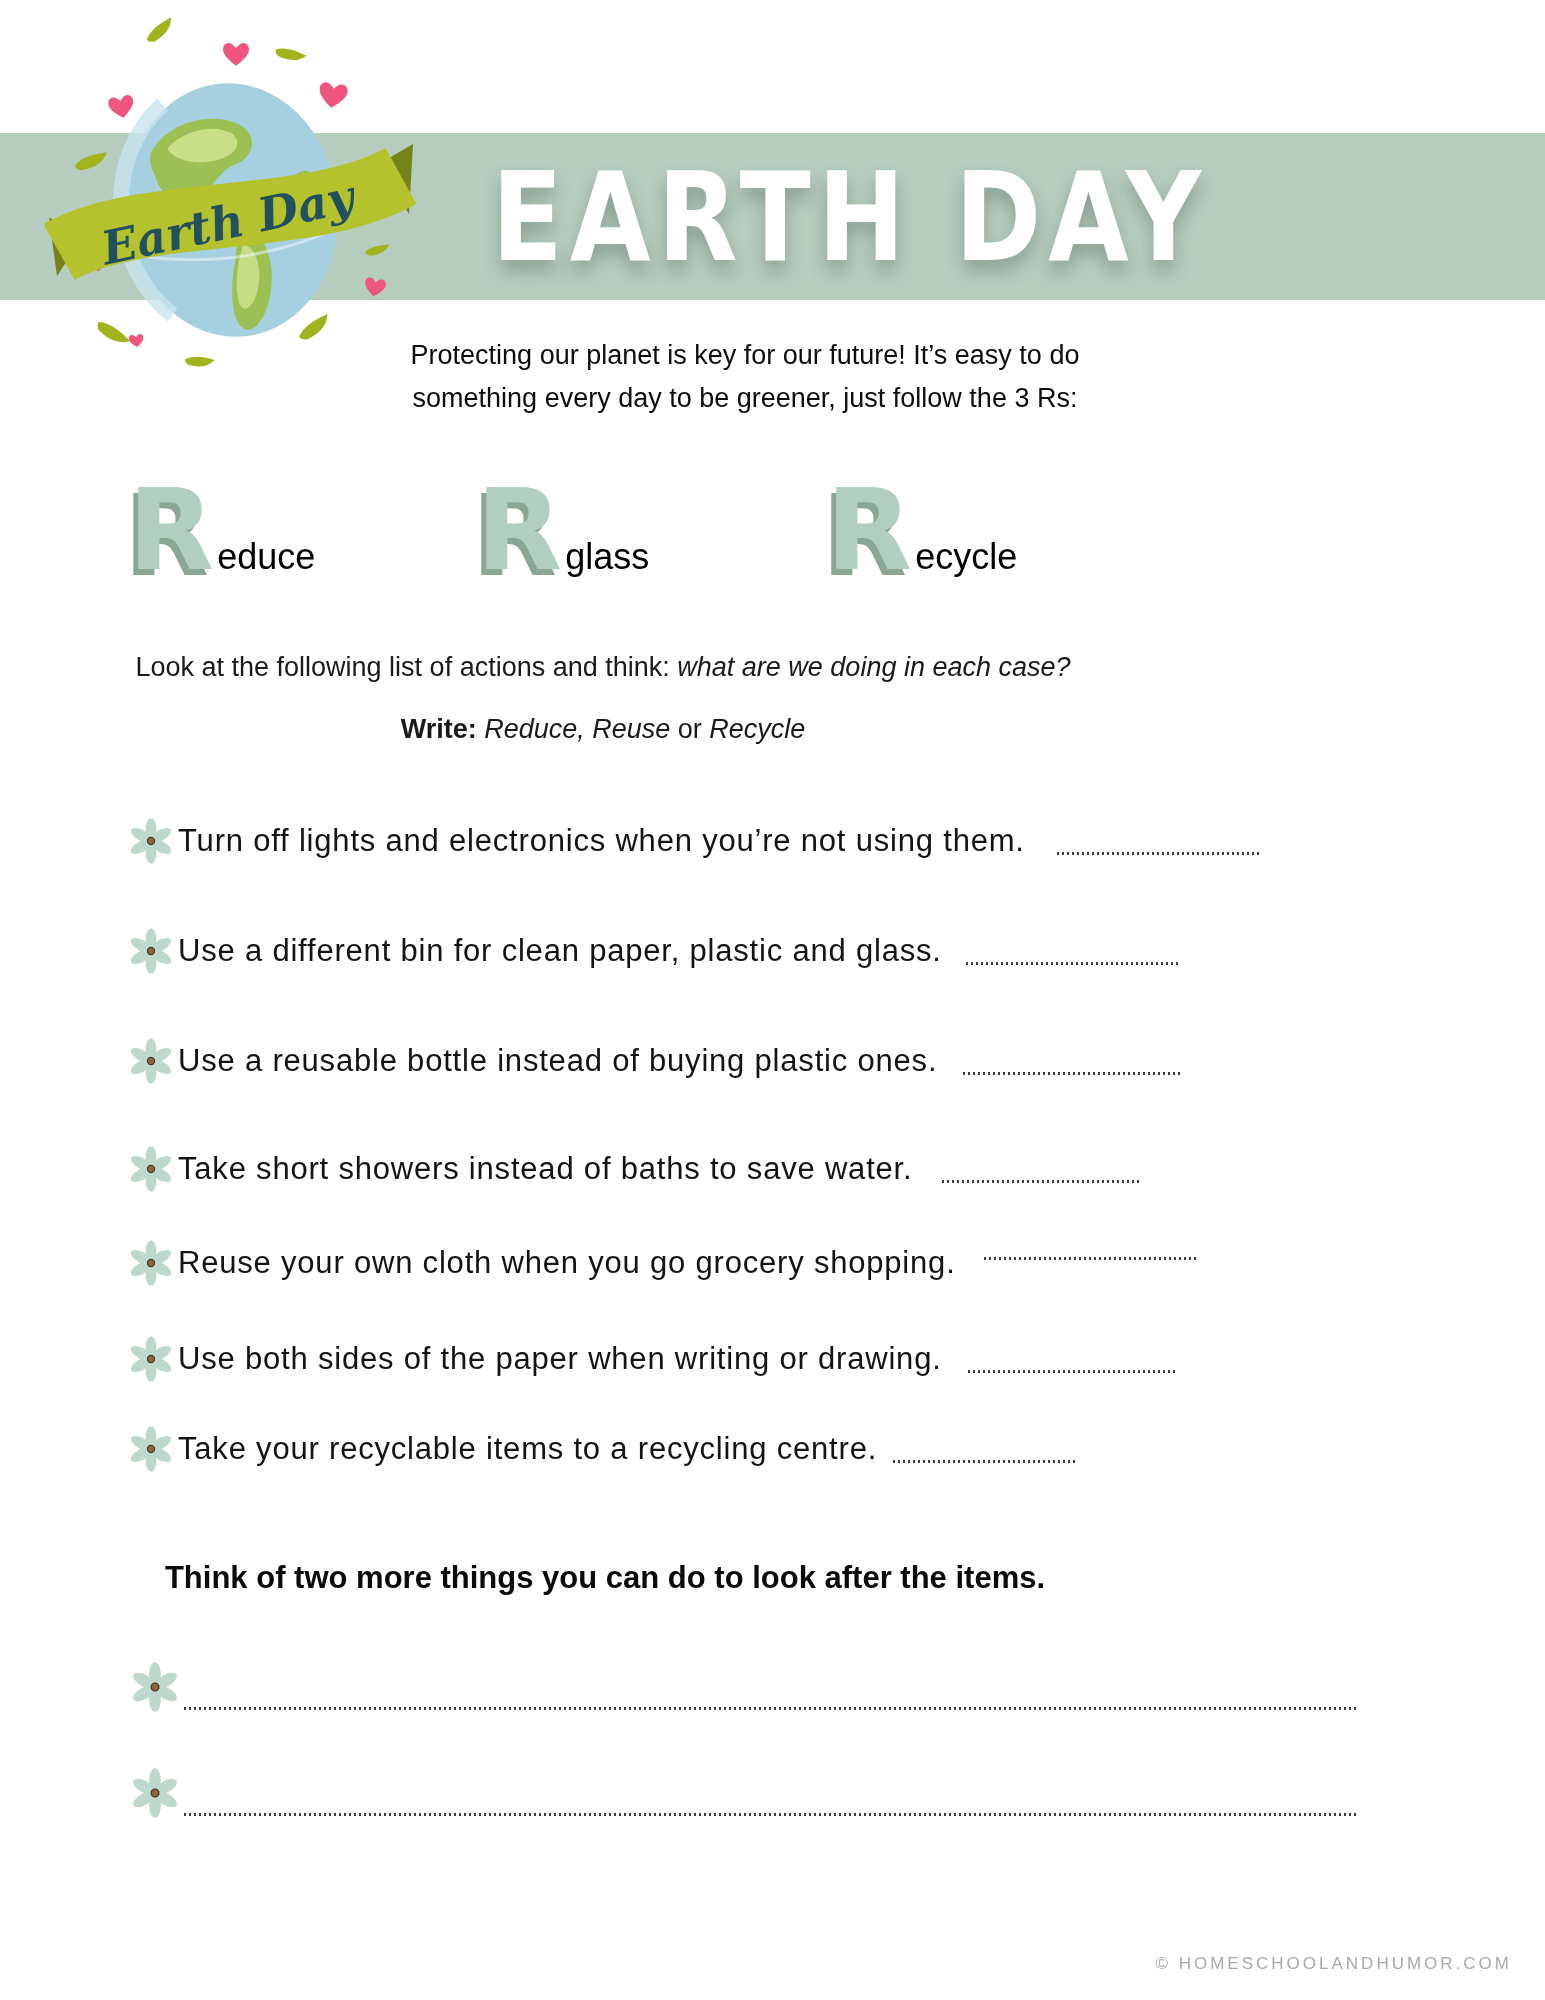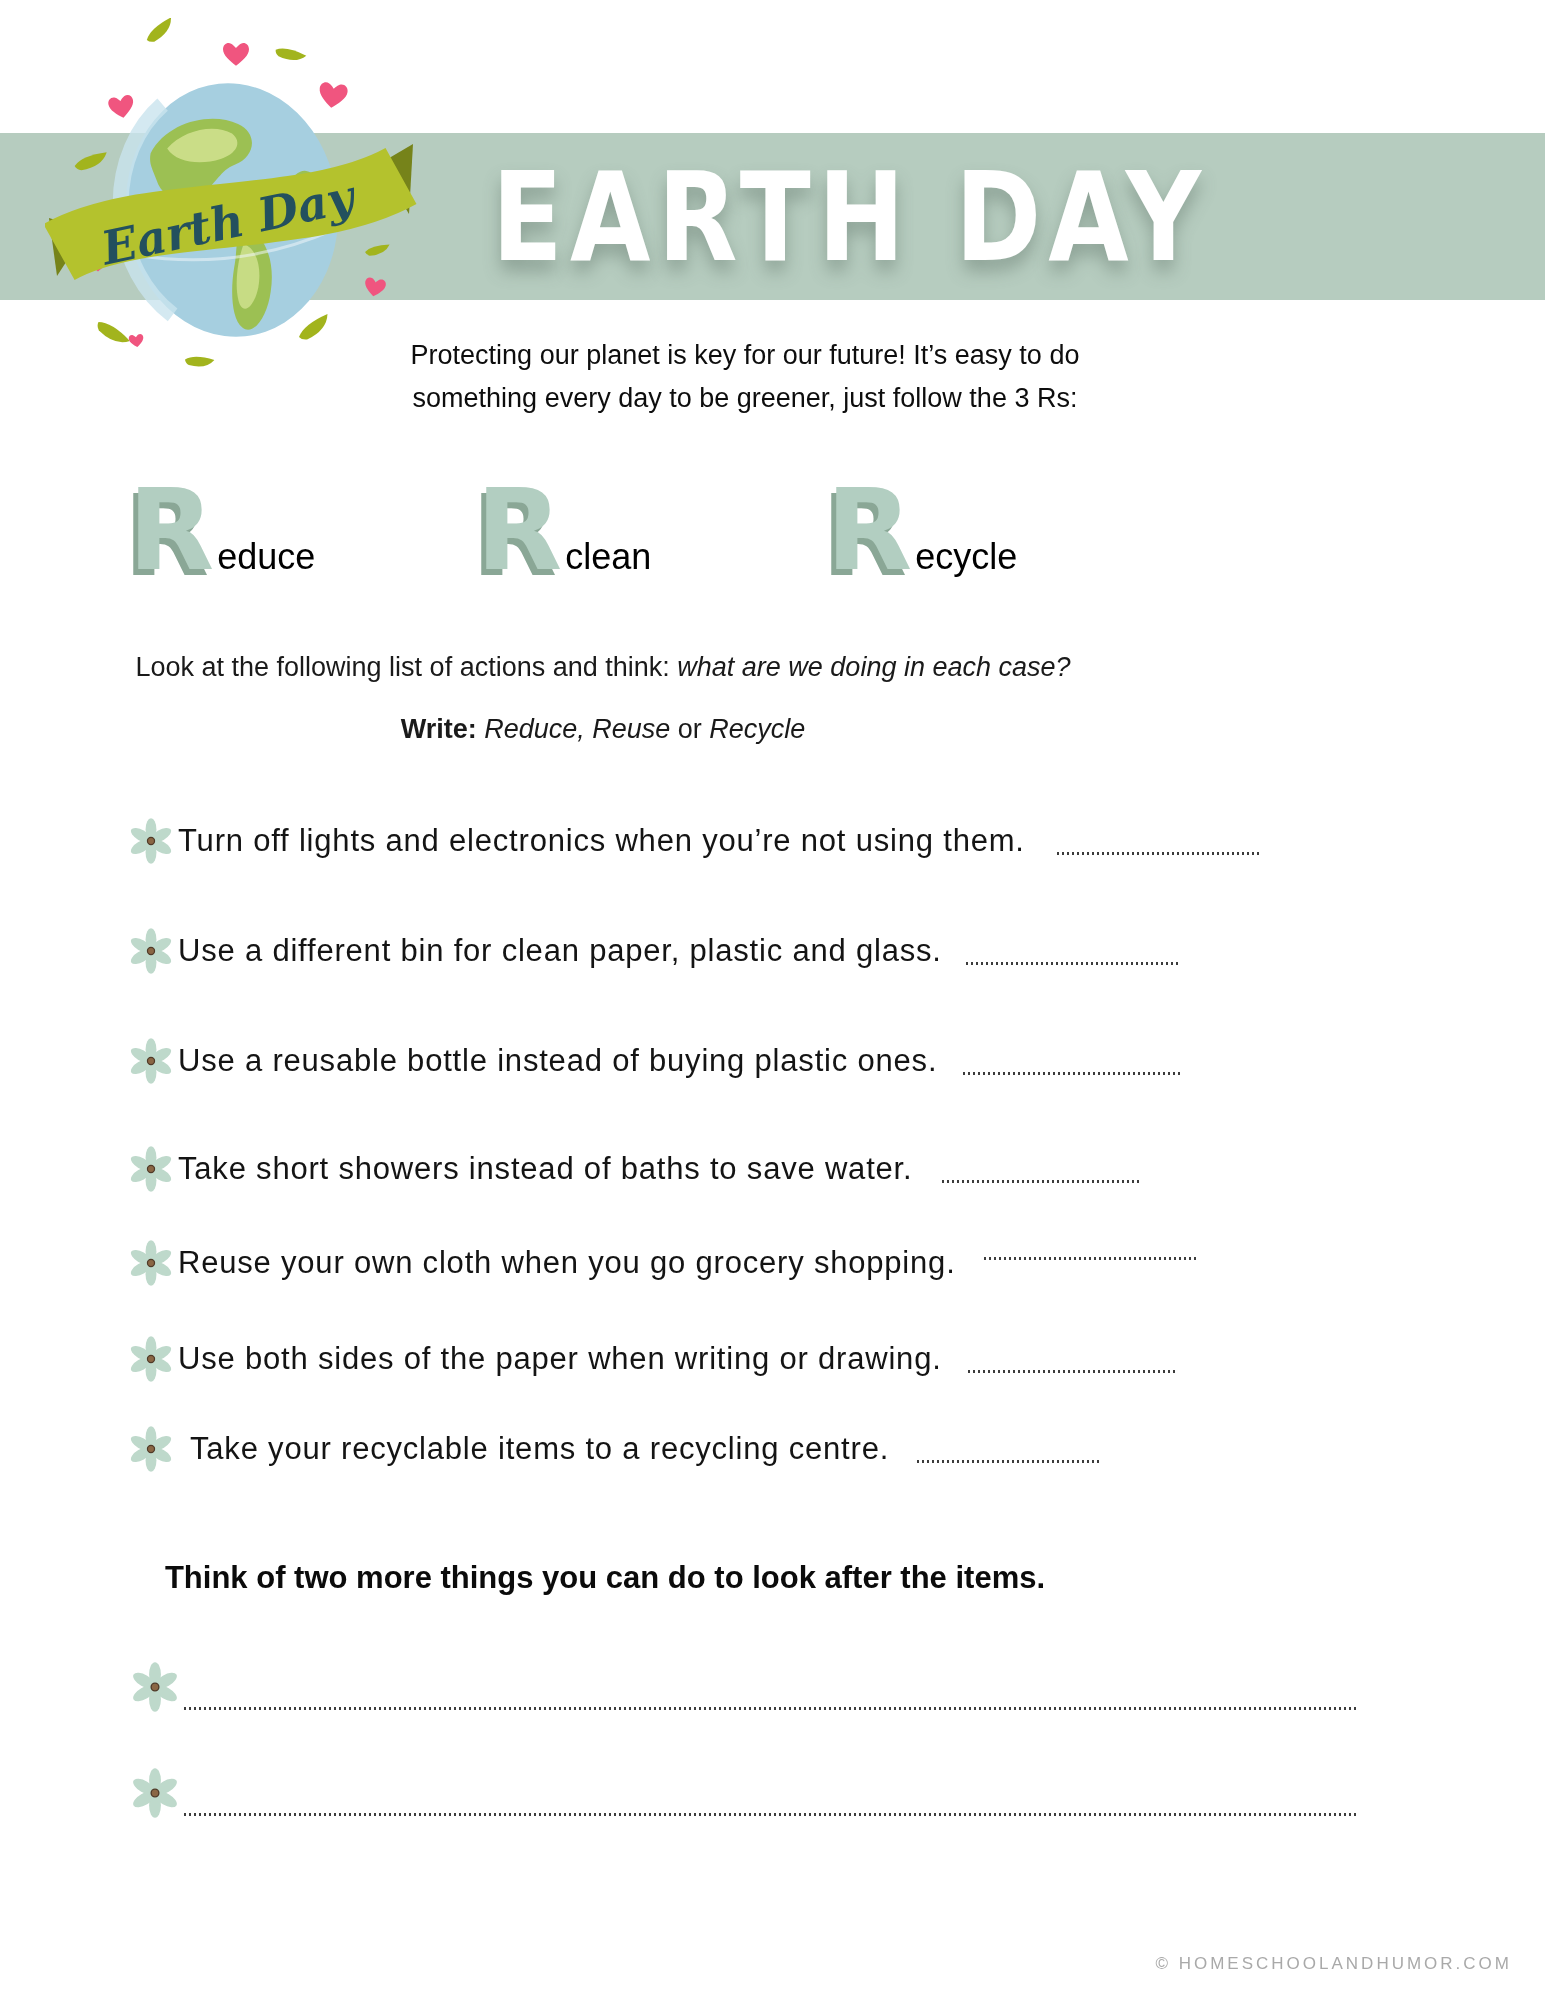--- a/index.html
+++ b/index.html
@@ -47,21 +47,21 @@
   .dots {
     height:3px; align-self:flex-end; margin-bottom:9px;
     background:repeating-linear-gradient(90deg,#3c3c3c 0 2.2px, transparent 2.2px 5px);
   }
   #row-1 { top:818px;  } #row-1 .dots { width:205px; margin-left:32px; }
   #row-2 { top:928px;  } #row-2 .dots { width:215px; margin-left:24px; }
   #row-3 { top:1038px; } #row-3 .dots { width:220px; margin-left:26px; }
   #row-4 { top:1146px; } #row-4 .dots { width:200px; margin-left:30px; }
   #row-5 { top:1240px; } #row-5 .dots { width:215px; margin-left:28px; margin-bottom:26px; }
   #row-6 { top:1336px; } #row-6 .dots { width:210px; margin-left:26px; }
-  #row-7 { top:1426px;gap:12px; } #row-7 .dots { width:185px; margin-left:16px; }
+  #row-7 { top:1426px; } #row-7 .dots { width:185px; margin-left:16px; }
 
   
   .think {
     position:absolute; top:1560px; left:0; width:1210px; margin:0; text-align:center;
     font-size:31px; font-weight:700; color:#0b0b0b;
   }
   .write-row { position:absolute; left:132px; display:flex; align-items:flex-end; }
   #write-1 { top:1662px; } #write-2 { top:1768px; }
   .write-row .flower { width:46px; height:50px; margin-right:6px; }
   .write-row .dots { width:1175px; margin-bottom:2px; align-self:flex-end; }
@@ -140,21 +140,21 @@
 
   <div class="subtitle">
     <div>Protecting our planet is key for our future! It’s easy to do</div>
     <div>something every day to be greener, just follow the 3 Rs:</div>
   </div>
 
   <div class="rs-item" id="rs-1">
     <span class="big-r">R</span><span class="rest">educe</span>
   </div>
   <div class="rs-item" id="rs-2">
-    <span class="big-r">R</span><span class="rest">clean</span>
+    <span class="big-r">R</span><span class="rest">glass</span>
   </div>
   <div class="rs-item" id="rs-3">
     <span class="big-r">R</span><span class="rest">ecycle</span>
   </div>
 
   <p class="instr line1">
     <span>Look at the following list of actions and think: </span><span class="it">what are we doing in each case?</span>
   </p>
   <p class="instr line2">
     <span class="b">Write:</span><span class="it"> Reduce</span><span class="it">, </span><span class="it">Reuse</span><span> or </span><span class="it">Recycle</span>

